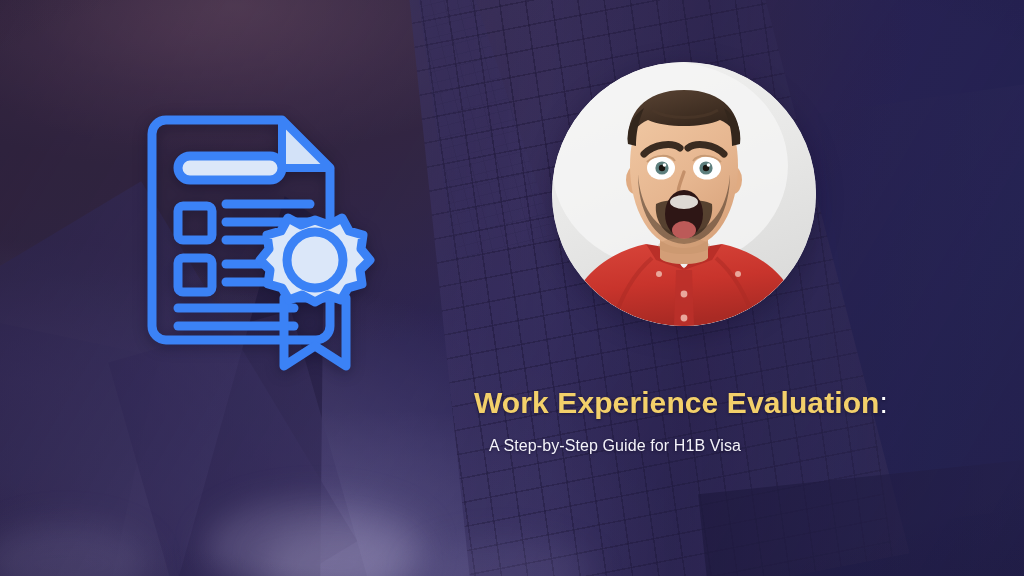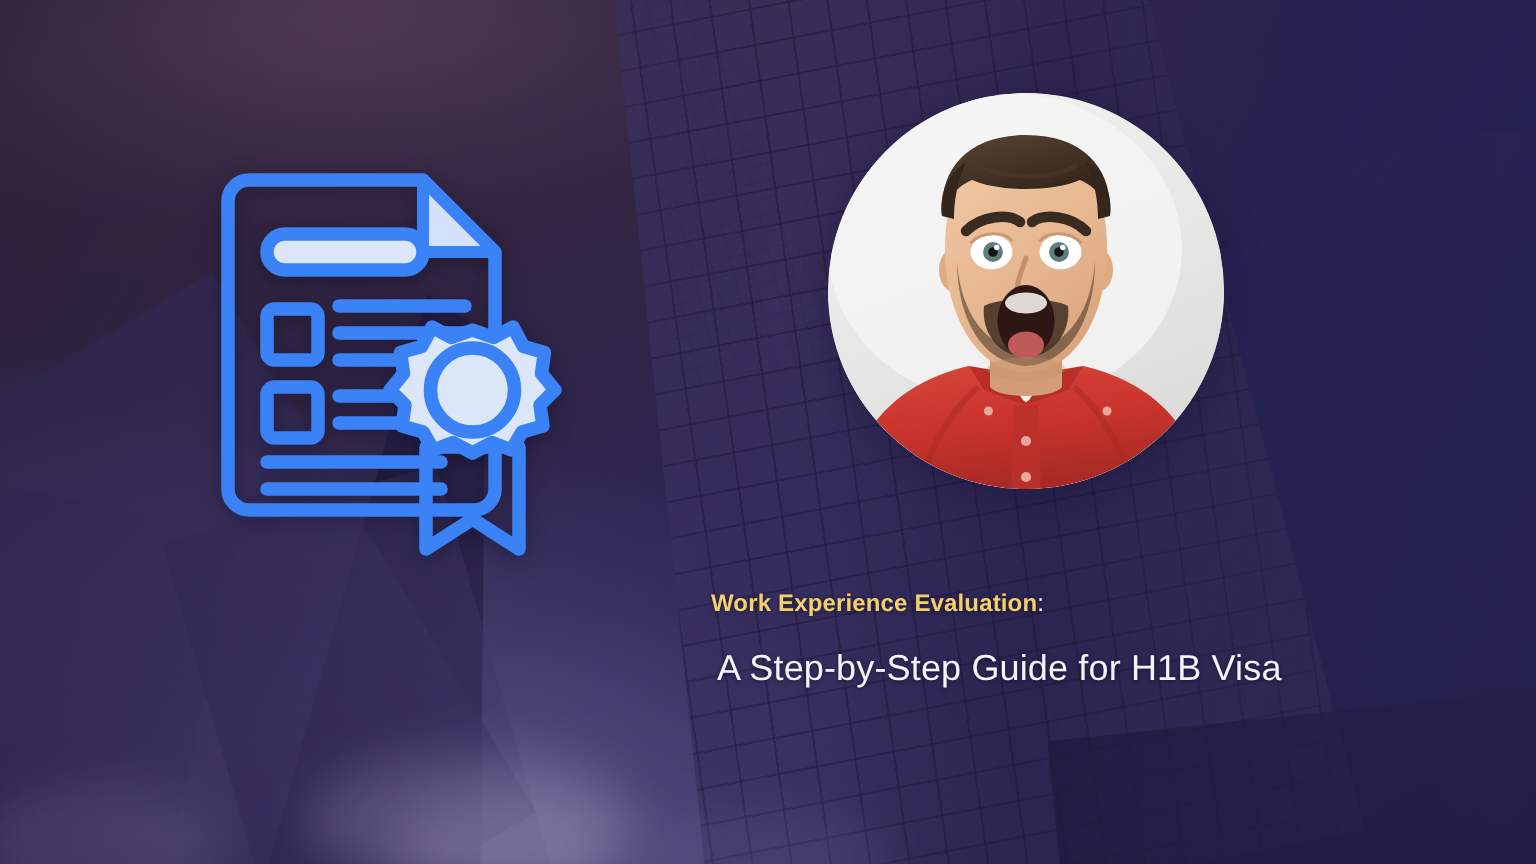--- a/index.html
+++ b/index.html
@@ -140,28 +140,28 @@
   .portrait{
     position:absolute;left:552px;top:62px;width:264px;height:264px;border-radius:50%;
     overflow:hidden;background:#e9e9ea;
     box-shadow:0 6px 26px rgba(14,10,34,.34);
   }
   .portrait svg{display:block;width:100%;height:100%;}
 
   
   .headline{position:absolute;left:474px;top:388px;width:520px;}
   .line-1{
-    font-size:16px;line-height:30px;letter-spacing:.1px;color:#ffffff;
+    font-size:30px;line-height:30px;letter-spacing:.1px;color:#ffffff;
     white-space:nowrap;margin:0;
     text-shadow:0 1px 3px rgba(14,10,34,.55);
   }
   .line-1 .emph{color:#f3d06a;font-weight:bold;}
   .line-2{
-    font-size:24px;line-height:32px;letter-spacing:.1px;color:#f4f3fa;
-    white-space:nowrap;margin:12px 0 0 4px;font-weight:normal;
+    font-size:16px;line-height:32px;letter-spacing:.1px;color:#f4f3fa;
+    white-space:nowrap;margin:12px 0 0 15px;font-weight:normal;
     text-shadow:0 1px 3px rgba(14,10,34,.55);
   }
 </style>
 </head>
 <body>
 
 <div class="stage">
 
   <div class="bg bg-base"></div>
   <div class="bg bg-haze"></div>

